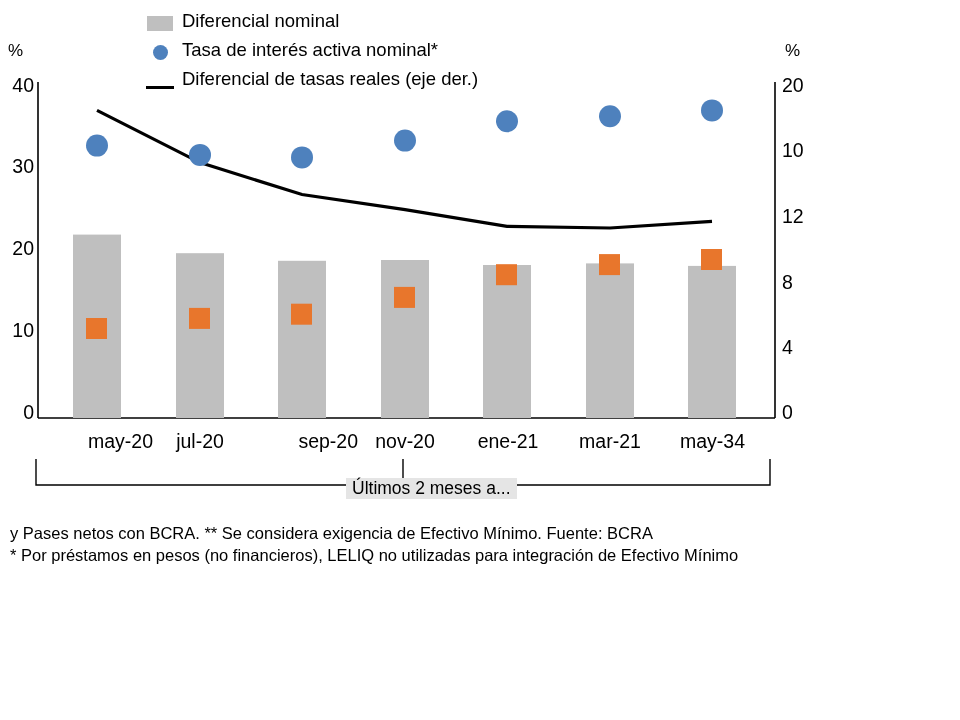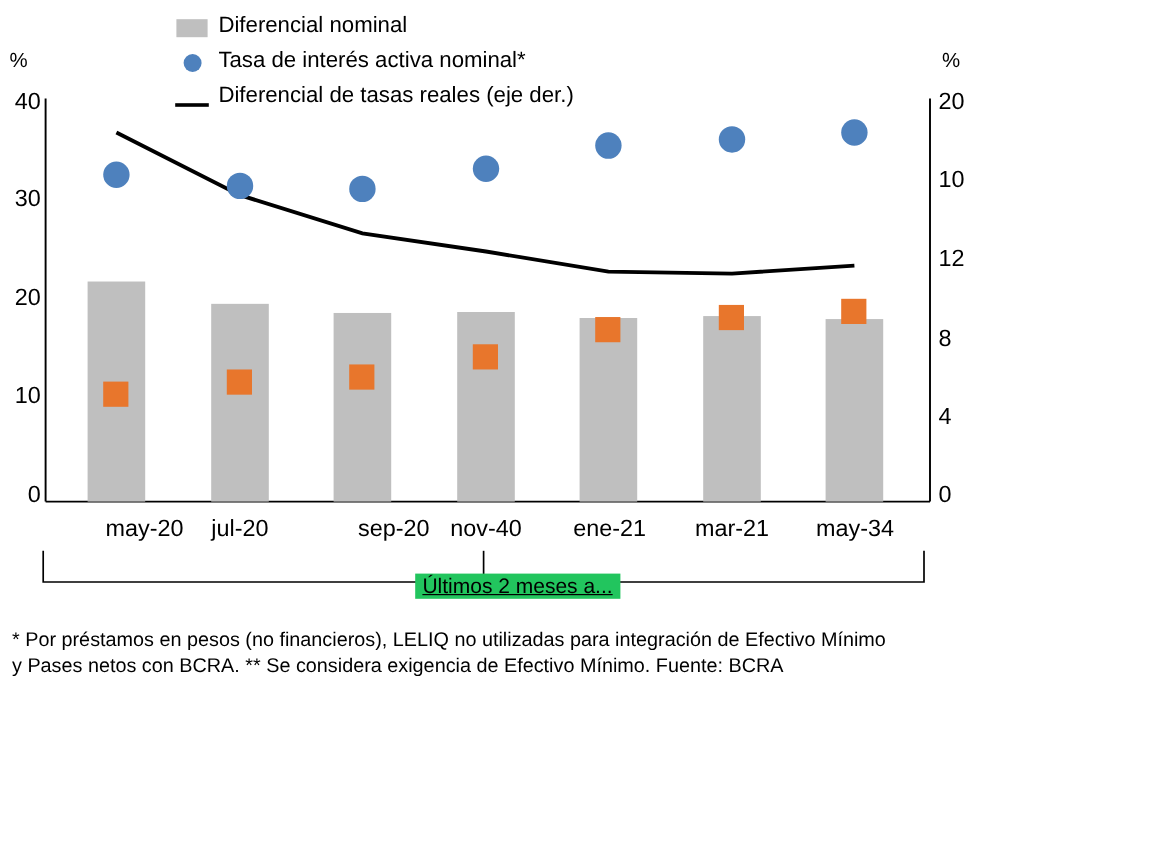--- a/index.html
+++ b/index.html
@@ -93,23 +93,22 @@
     position: absolute;
     left: 0; top: 0;
     width: 960px; height: 720px;
     overflow: visible;
   }
   .bracket-label {
     position: absolute;
     font-size: 17.5px;
     top: 478px;
     left: 346px;
-    background: #22c55e;
+    background: #e5e5e5;
     padding: 0 6px;
-    text-decoration: underline;
   }
   .footnote {
     position: absolute;
     left: 10px;
     top: 522px;
     font-size: 16.5px;
     line-height: 22px;
     width: 880px;
   }
 </style>
@@ -151,21 +150,21 @@
   <div class="ytick right" style="top:74px;">20</div>
   <div class="ytick right" style="top:139px;">10</div>
   <div class="ytick right" style="top:205px;">12</div>
   <div class="ytick right" style="top:271px;">8</div>
   <div class="ytick right" style="top:336px;">4</div>
   <div class="ytick right" style="top:401px;">0</div>
 
   <div class="xtick" style="left:43px;  width:110px;text-align:right;">may-20</div>
   <div class="xtick" style="left:145px; width:110px;">jul-20</div>
   <div class="xtick" style="left:248px; width:110px;text-align:right;">sep-20</div>
-  <div class="xtick" style="left:350px; width:110px;">nov-40</div>
+  <div class="xtick" style="left:350px; width:110px;">nov-20</div>
   <div class="xtick" style="left:453px; width:110px;">ene-21</div>
   <div class="xtick" style="left:555px; width:110px;">mar-21</div>
   <div class="xtick" style="left:655px; width:115px;">may-34</div>
 
   <svg class="plot" viewBox="0 0 960 720">
 
     <line x1="38" y1="82" x2="38" y2="418" stroke="#000000" stroke-width="1.6"></line>
     <line x1="775" y1="82" x2="775" y2="418" stroke="#000000" stroke-width="1.6"></line>
     <line x1="38" y1="418" x2="775" y2="418" stroke="#000000" stroke-width="1.6"></line>
 
@@ -203,17 +202,17 @@
 
     <g>
       <path d="M36,459 L36,485 L770,485 L770,459" fill="none" stroke="#000000" stroke-width="1.4"></path>
       <line x1="403" y1="459" x2="403" y2="485" stroke="#000000" stroke-width="1.4"></line>
     </g>
   </svg>
 
   <div class="bracket-label">Últimos 2 meses a...</div>
 
   <div class="footnote">
+    <div>y Pases netos con BCRA. ** Se considera exigencia de Efectivo Mínimo. Fuente: BCRA</div>
     <div>* Por préstamos en pesos (no financieros), LELIQ no utilizadas para integración de Efectivo Mínimo</div>
-    <div>y Pases netos con BCRA. ** Se considera exigencia de Efectivo Mínimo. Fuente: BCRA</div>
   </div>
 
 </div>
 
 </body></html>

